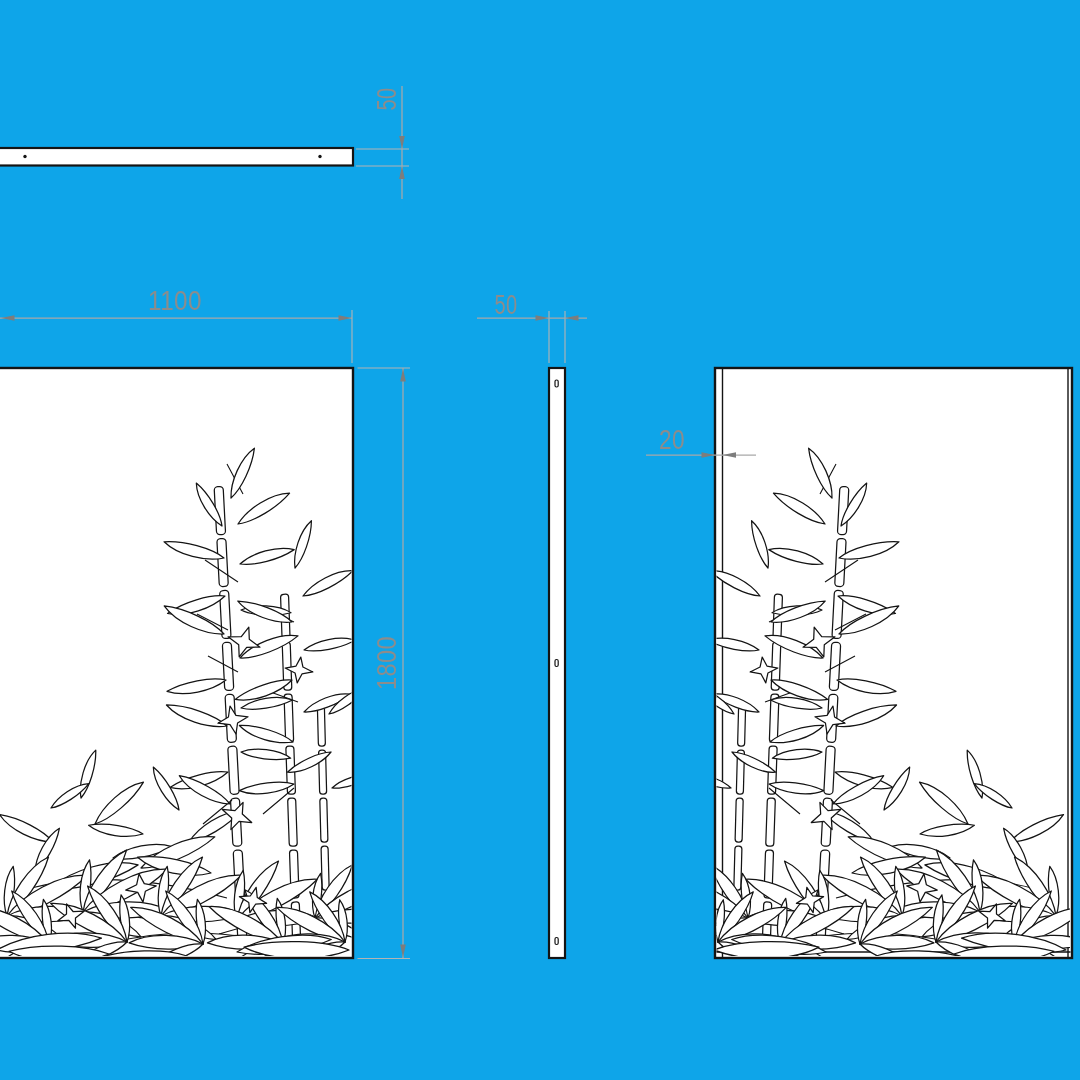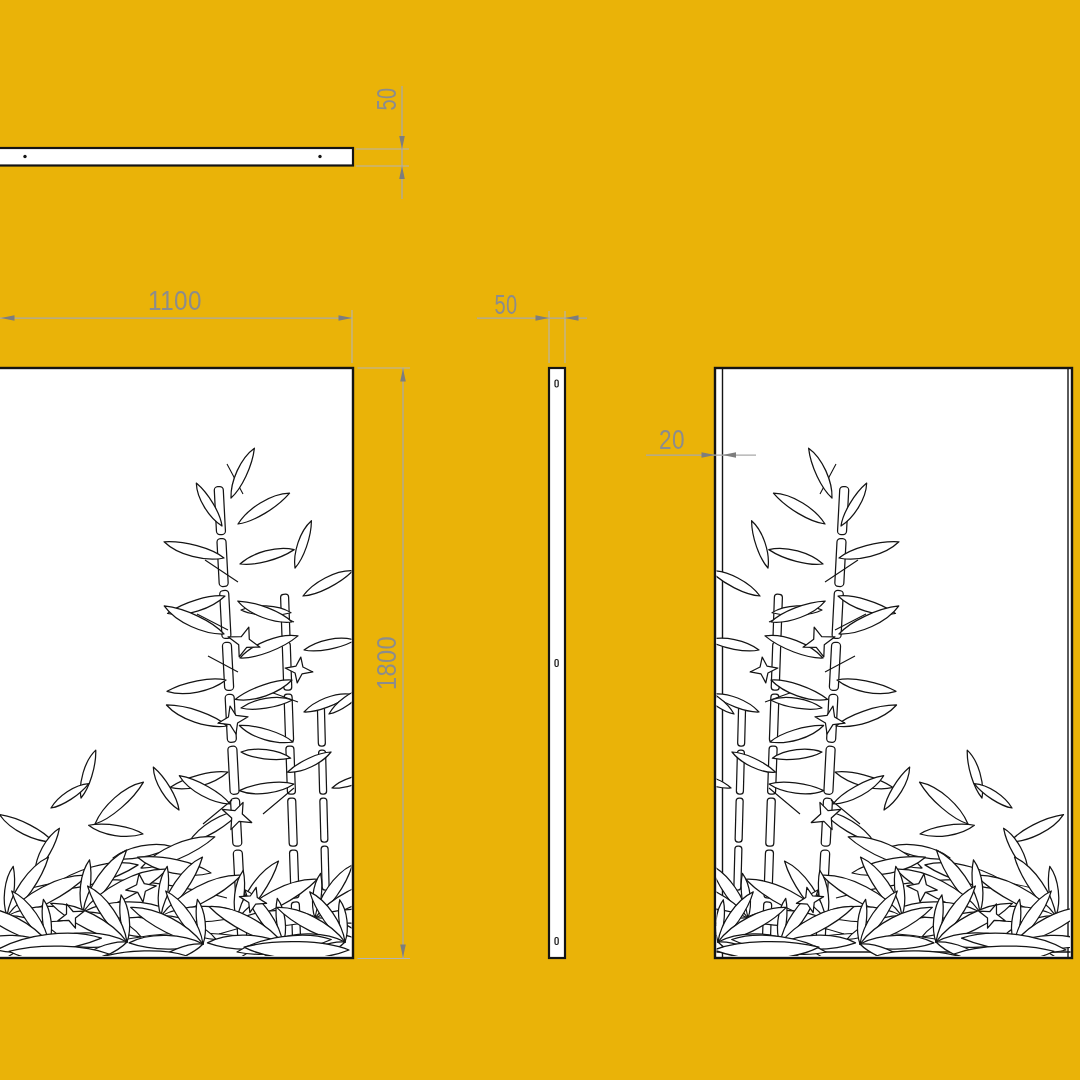--- a/index.html
+++ b/index.html
@@ -1,16 +1,16 @@
 <!DOCTYPE html>
 <html><head>
 <meta charset="utf-8">
 <style>
   html,body{margin:0;padding:0;background:#fff;}
-  .canvas{position:relative;width:1080px;height:1080px;background:#eab308;overflow:hidden;
+  .canvas{position:relative;width:1080px;height:1080px;background:#0ea5e9;overflow:hidden;
           font-family:"Liberation Sans", sans-serif;}
   svg{display:block;}
   .part{fill:#fff;stroke:#141414;stroke-width:2.4;stroke-linejoin:miter;}
   .part-bar{stroke-width:2.2;}
   .inner-line{fill:none;stroke:#141414;stroke-width:1.4;}
   .hole{fill:#141414;stroke:none;}
   .slot{fill:#fff;stroke:#141414;stroke-width:1.2;}
   .pat{fill:#fff;stroke:#141414;stroke-width:1.25;stroke-linejoin:round;}
   .twig{fill:none;stroke:#141414;stroke-width:1.1;}
   .dim{fill:none;stroke:#a8a8a8;stroke-width:1.25;}

